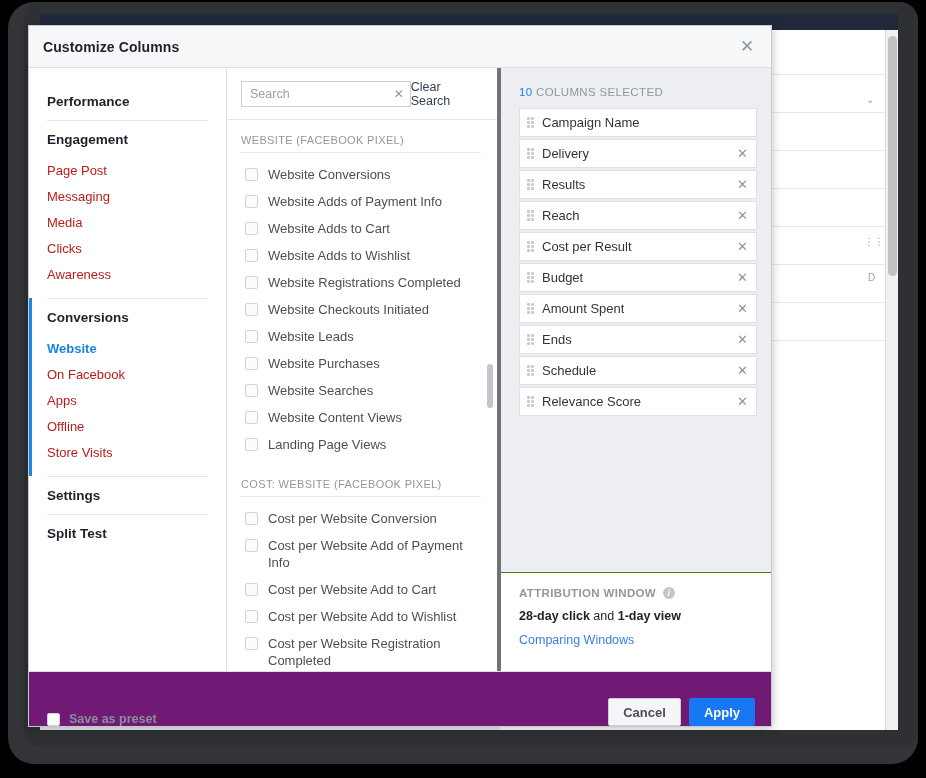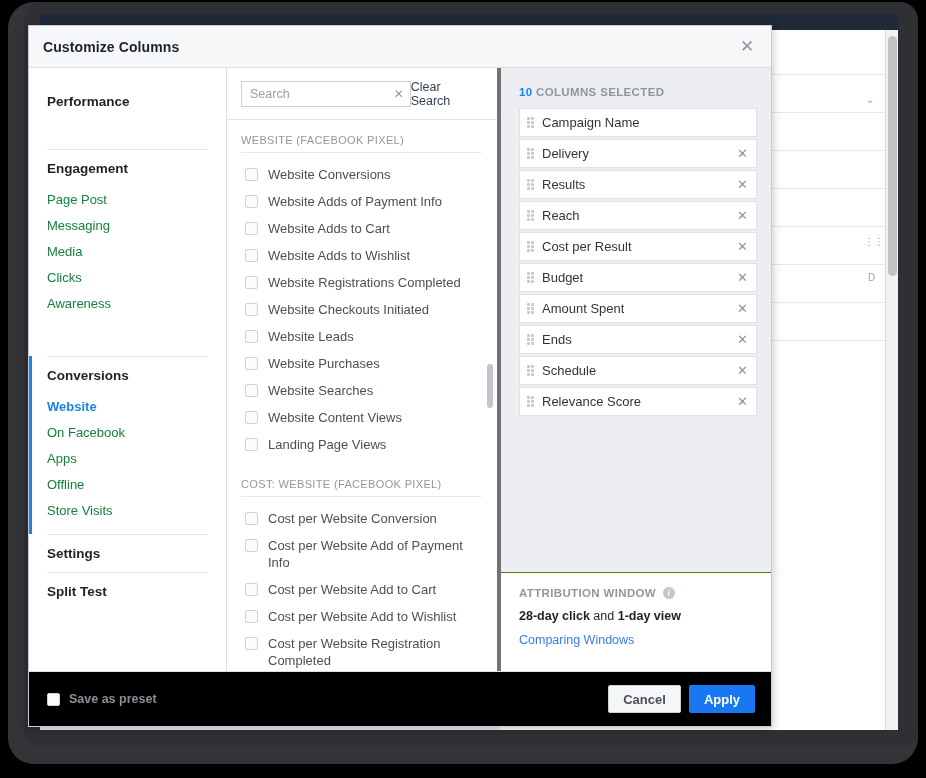--- a/index.html
+++ b/index.html
@@ -139,29 +139,29 @@
   }
   .nav-head {
     font-size: 13.5px;
     font-weight: bold;
     color: #1d2129;
     padding: 12px 18px 11px 18px;
     cursor: pointer;
   }
   .nav-item {
     font-size: 13px;
-    color: #15803d;
+    color: #b91c1c;
     padding: 5px 18px 6px 18px;
     cursor: pointer;
   }
   .nav-item.selected {
     color: #1b84e7;
     font-weight: bold;
   }
-  .nav-group.pad-bottom { padding-bottom: 10px; margin-top: 29px; }
+  .nav-group.pad-bottom { padding-bottom: 10px; }
 
   
   #middle {
     flex: 1 1 auto;
     min-width: 0;
     display: flex;
     flex-direction: column;
     border-right: 4px solid #737373;
     background: #fff;
     position: relative;
@@ -264,21 +264,21 @@
     flex-direction: column;
     background: #eceef1;
   }
   #selected-pane {
     flex: 1 1 auto;
     padding: 18px 14px 0 18px;
     overflow: hidden;
   }
   #selected-count-row {
     font-size: 11.5px;
-    font-weight: bold;
+    font-weight: normal;
     letter-spacing: .35px;
     color: #9197a0;
     margin-bottom: 10px;
   }
   #selected-count-num { color: #1b84e7; }
   .sel-item {
     display: flex;
     align-items: center;
     height: 29px;
     background: #ffffff;
@@ -358,23 +358,23 @@
     font-size: 12.5px;
     color: #3b7ddd;
     cursor: pointer;
   }
 
   
   #modal-footer {
     height: 55px;
     flex: none;
     border-top: 1px solid #dcdee2;
-    background: #000000;
-    display: flex;
-    align-items: center;
+    background: #701a75;
+    display: flex;
+    align-items: flex-end;
     padding: 0 16px 0 18px;
   }
   #save-preset-wrap {
     display: flex;
     align-items: center;
     cursor: pointer;
   }
   #save-preset-label {
     font-size: 12.5px;
     font-weight: bold;

